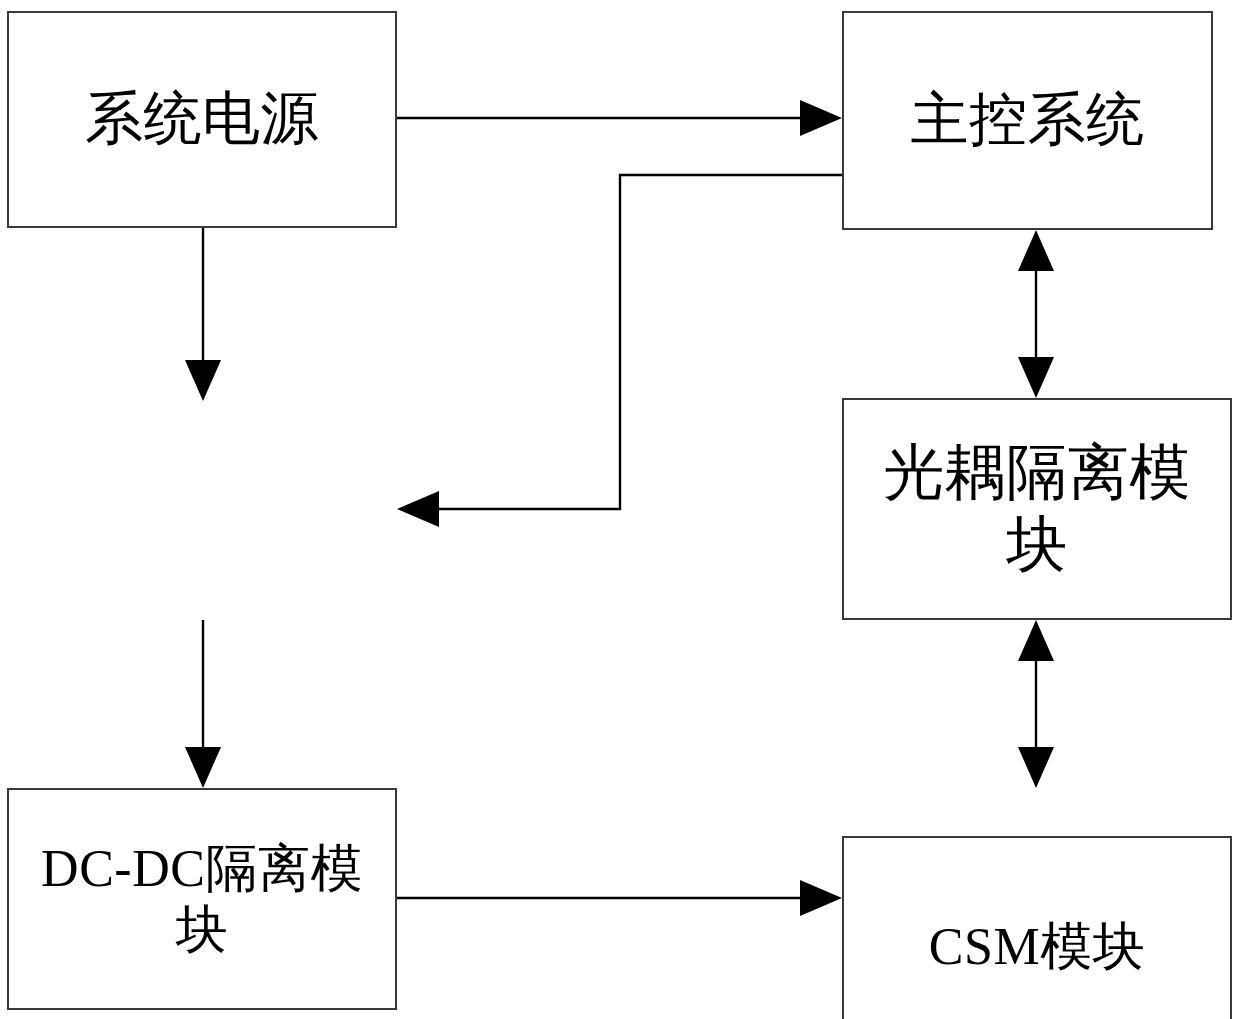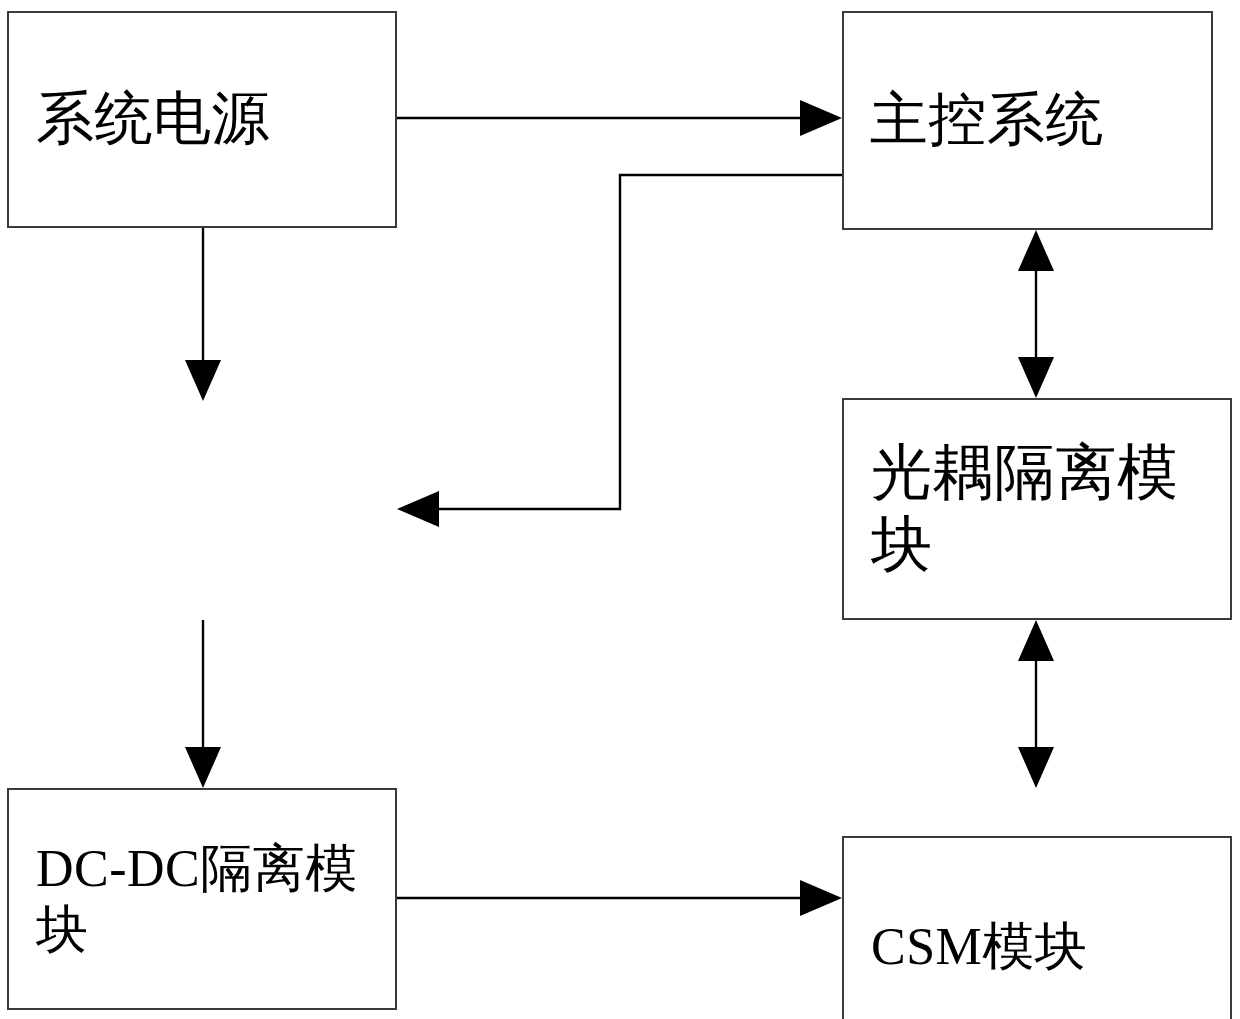--- a/index.html
+++ b/index.html
@@ -17,21 +17,21 @@
     font-family: "Liberation Serif", "DejaVu Serif", serif;
   }
   .block {
     position: absolute;
     box-sizing: border-box;
     border: 2px solid #3a3a3a;
     background: #ffffff;
     display: flex;
     align-items: center;
     justify-content: center;
-    text-align: left;
+    text-align: center;
     color: #000000;
     z-index: 2;
   }
   .block .label {
     display: block;
     width: 86%;
     line-height: 1.18;
     font-weight: 400;
     letter-spacing: 0.5px;
   }

